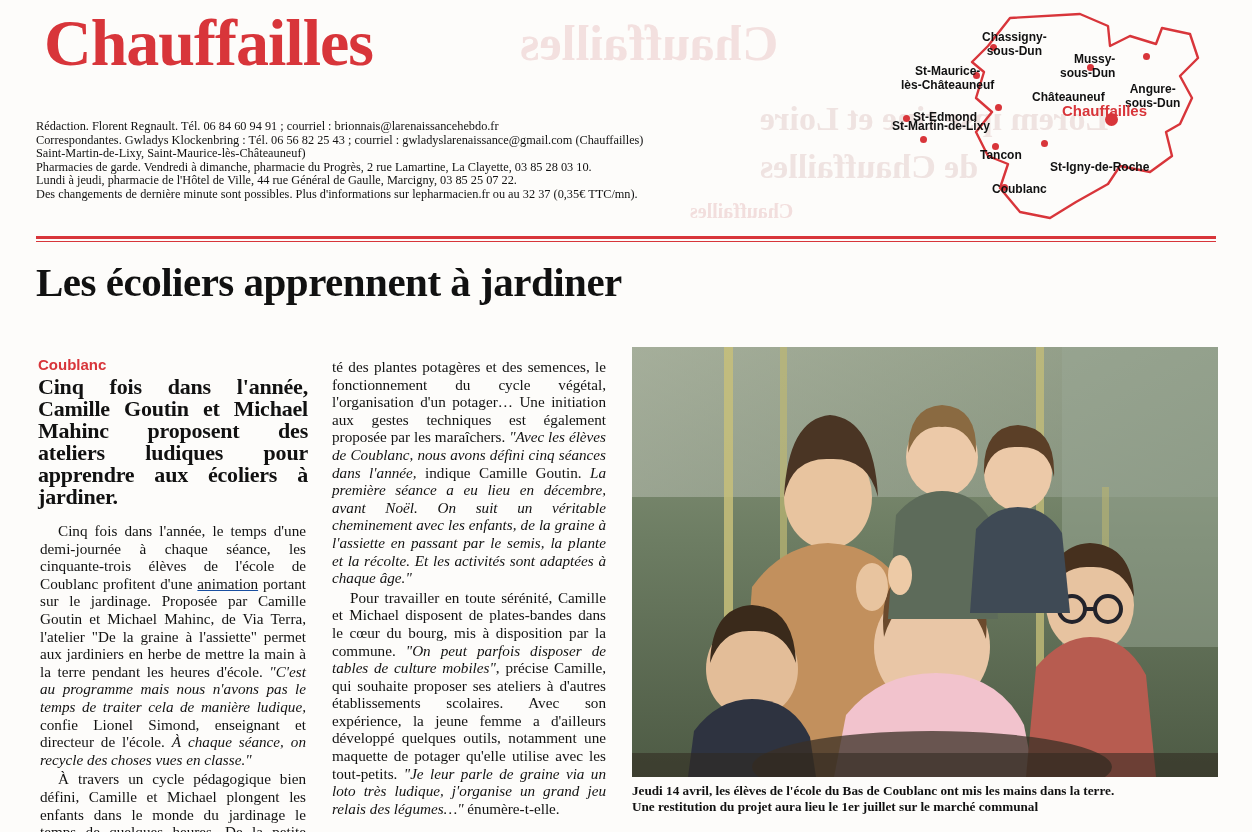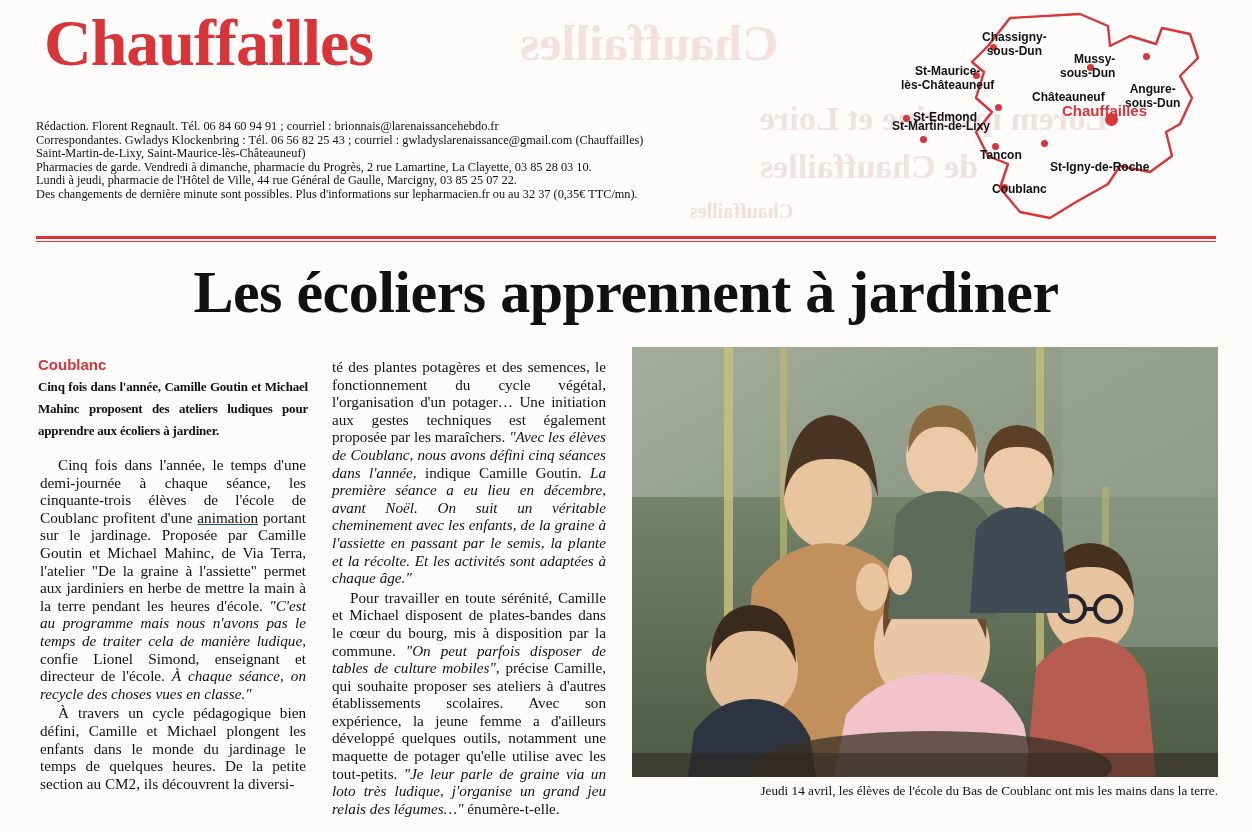--- a/index.html
+++ b/index.html
@@ -69,45 +69,44 @@
     position:absolute;font-family:"Liberation Sans", sans-serif;
     font-size:12px;font-weight:bold;color:#111;white-space:nowrap;
   }
   .map-label.red{color:#d8353a;font-size:15px;}
   .dot{position:absolute;width:7px;height:7px;border-radius:50%;background:#d8353a;}
   .dot.big{width:13px;height:13px;}
 
   
   .headline{
     position:absolute;left:36px;top:258px;width:1180px;
-    text-align:center;
     font-family:"Liberation Serif", serif;
     font-weight:bold;
-    font-size:60px;
+    font-size:41px;
     letter-spacing:-.5px;
     color:#111;
   }
 
   
   .col{
     position:absolute;
     font-family:"Liberation Serif", serif;
     text-align:justify;
     color:#111;
   }
   .col1{left:38px;top:356px;width:270px;}
   .col2{left:330px;top:356px;width:278px;}
 
   .kicker{
     color:#d8353a;font-weight:bold;font-size:15px;
     font-family:"Liberation Sans", sans-serif;
     margin-bottom:3px;
   }
   .chapo{
-    font-weight:bold;font-size:13px;line-height:22px;
+    font-weight:bold;font-size:22px;line-height:22px;
     letter-spacing:-.2px;
     margin:0 0 14px 0;
   }
   .body-text{
     font-size:15.2px;line-height:17.6px;
   }
   .body-text p{margin:2px;text-indent:18px;}
   .body-text p.noind{text-indent:0;}
   .ital{font-style:italic;}
   .underline-ann{
@@ -117,23 +116,23 @@
   }
 
   
   .photo{
     position:absolute;left:632px;top:347px;width:586px;height:430px;
     background:#6a7b63;
     overflow:hidden;
   }
   .caption{
     position:absolute;left:632px;top:783px;width:586px;
-    text-align:right;
-    font-family:"Liberation Serif", serif;
-    font-weight:normal;font-size:13.2px;line-height:16px;
+    text-align:left;
+    font-family:"Liberation Serif", serif;
+    font-weight:bold;font-size:13.2px;line-height:16px;
     color:#111;
   }
 </style>
 </head>
 <body>
 
 <div class="page">
 
   <div class="masthead-ghost">Chauffailles</div>
   <div class="ghost-text g1">Lorem ipse tine et Loire</div>
@@ -252,15 +251,16 @@
 
       <ellipse cx="300" cy="420" rx="180" ry="36" fill="#3b3026" opacity="0.75"></ellipse>
       <ellipse cx="240" cy="240" rx="16" ry="24" fill="#e8c49f"></ellipse>
       <ellipse cx="268" cy="228" rx="12" ry="20" fill="#edcaa6"></ellipse>
       <rect x="0" y="406" width="586" height="24" fill="#2f281f" opacity="0.55"></rect>
     </svg>
   </div>
 
   <div class="caption">
     <div>Jeudi 14 avril, les élèves de l'école du Bas de Coublanc ont mis les mains dans la terre.</div>
+    <div>Une restitution du projet aura lieu le 1er juillet sur le marché communal</div>
   </div>
 
 </div>
 
 </body></html>

